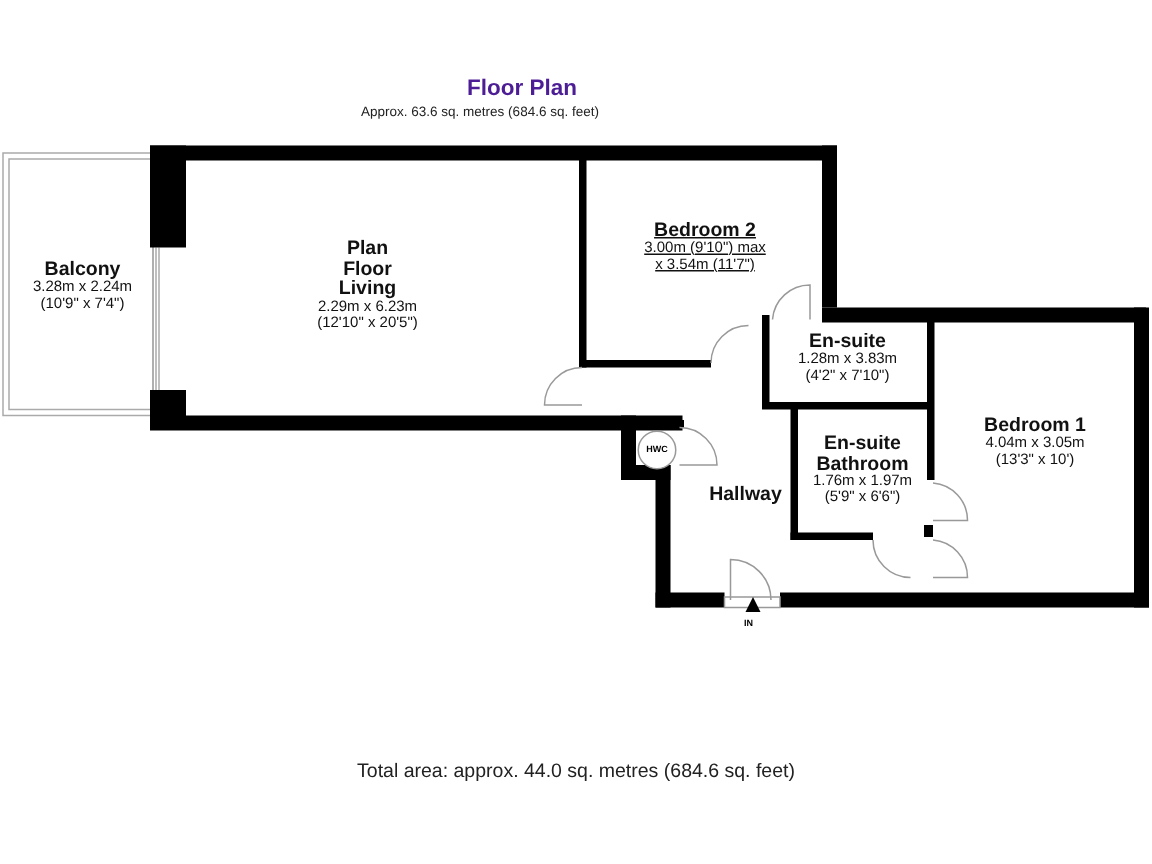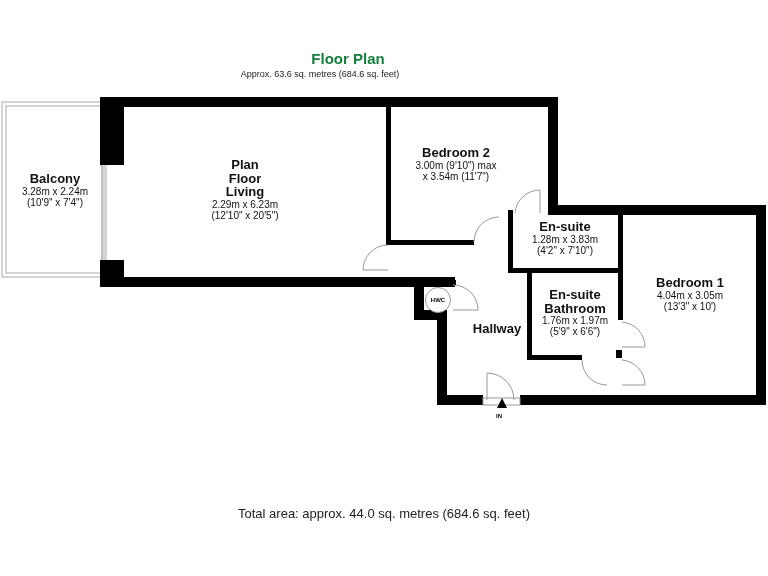--- a/index.html
+++ b/index.html
@@ -1,17 +1,17 @@
 <!DOCTYPE html>
 <html><head>
   <meta charset="utf-8">
   <style>
     html, body { margin: 0; padding: 0; background: #ffffff; }
     body { width: 768px; height: 576px; position: relative; overflow: hidden; font-family: "Liberation Sans", sans-serif; }
-    .title { position: absolute; left: 0; width: 696px; top: 50px; text-align: center; font-weight: bold; font-size: 15px; color: #15803d; }
+    .title { position: absolute; left: 0; width: 696px; top: 50px; text-align: center; font-weight: bold; font-size: 15px; color: #4c1d95; }
     .subtitle { position: absolute; left: 0; width: 640px; top: 69px; text-align: center; font-size: 9px; color: #222; }
     .footer { position: absolute; left: 0; width: 768px; top: 506px; text-align: center; font-size: 13px; color: #222; }
     svg { position: absolute; left: 0; top: 0; }
     .room-label { position: absolute; text-align: center; color: #111; line-height: 1.05; }
     .room-label .name { font-weight: bold; font-size: 13px; display: block; }
     .room-label .dim { font-size: 10px; display: block; line-height: 1.1; }
     .hwc { position: absolute; left: 425px; top: 287px; width: 24px; height: 24px; border: 1px solid #999; border-radius: 50%; font-size: 6px; font-weight: bold; text-align: center; line-height: 24px; background: #fff; }
     .in-label { position: absolute; left: 496px; top: 413px; font-size: 6px; font-weight: bold; }
   </style>
 </head>
@@ -93,21 +93,21 @@
 </div>
 
 <div class="room-label" style="left:190px; top:158px; width:110px;">
   <span class="name">Plan</span>
   <span class="name">Floor</span>
   <span class="name">Living</span>
   <span class="dim">2.29m x 6.23m</span>
   <span class="dim">(12'10" x 20'5")</span>
 </div>
 
-<div class="room-label" style="left:396px; top:146px; width:120px;">
+<div class="room-label" style="left:410px; top:146px; width:120px;text-decoration:underline;">
   <span class="name">Bedroom 2</span>
   <span class="dim">3.00m (9'10") max</span>
   <span class="dim">x 3.54m (11'7")</span>
 </div>
 
 <div class="room-label" style="left:510px; top:220px; width:110px;">
   <span class="name">En-suite</span>
   <span class="dim">1.28m x 3.83m</span>
   <span class="dim">(4'2" x 7'10")</span>
 </div>

